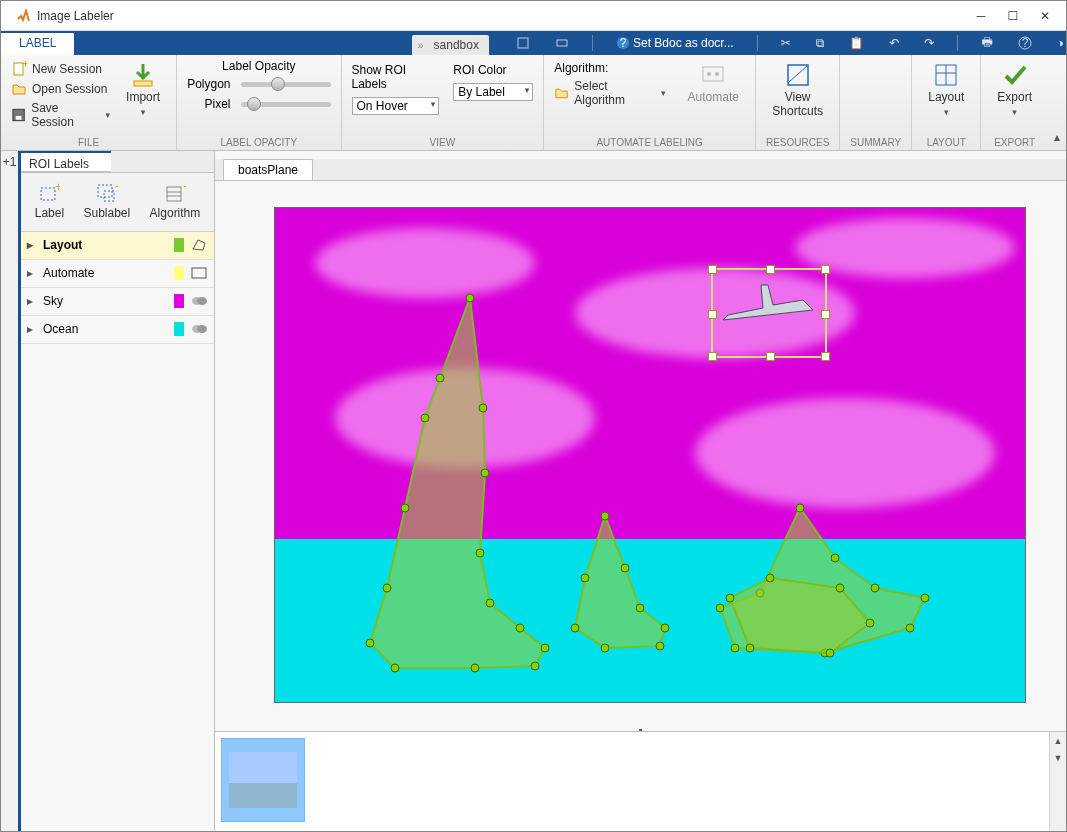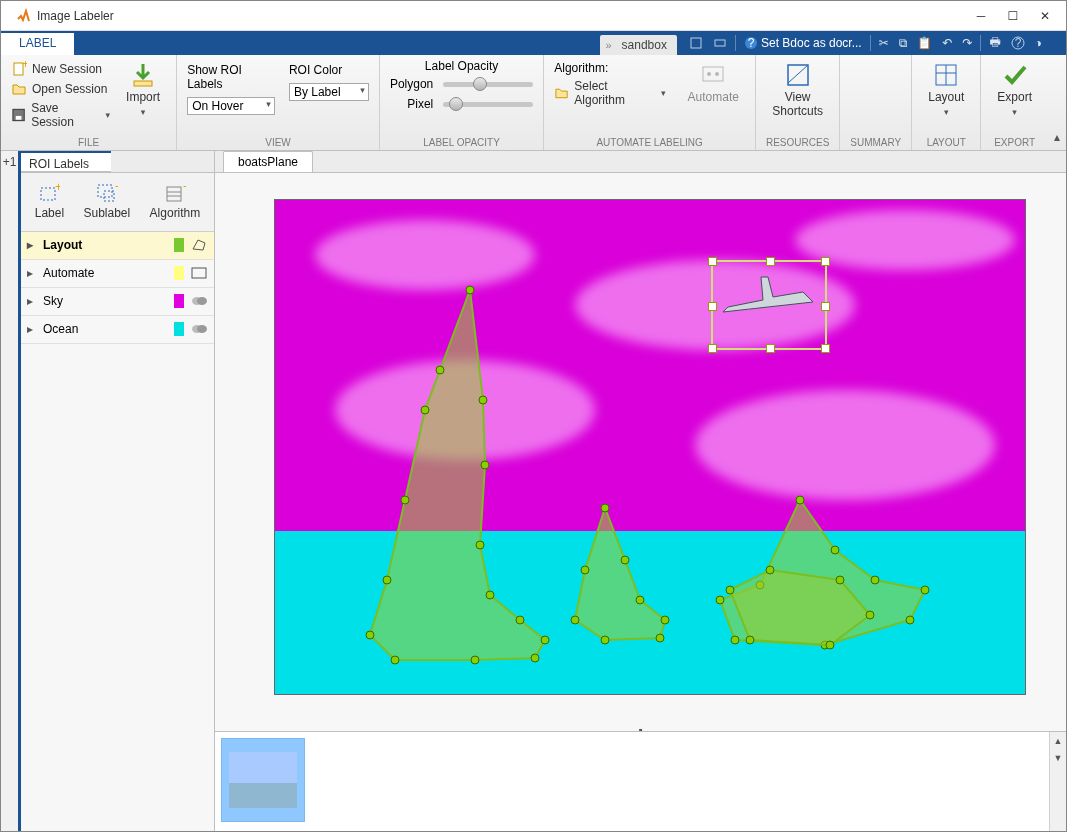--- a/index.html
+++ b/index.html
@@ -5,21 +5,21 @@
   * { box-sizing: border-box; margin: 0; padding: 0; font-family: "Segoe UI", Arial, sans-serif; font-size: 12px; }
   body { width: 1067px; height: 832px; background:#fff; overflow:hidden; border:1px solid #858585;}
   .titlebar { height:30px; background:#fff; display:flex; align-items:center; padding:0 14px; border-bottom:1px solid #ddd;}
   .titlebar .logo { width:16px; height:16px; margin-right:6px; }
   .titlebar .title { flex:1; color:#333; }
   .titlebar .winbtns { display:flex; gap:18px; }
   .titlebar .winbtn { width:14px; height:14px; display:flex; align-items:center; justify-content:center; color:#333;}
   .toolbar-row { height:24px; background:#1b5294; display:flex; align-items:stretch; }
   .tab-label { background:#fff; padding:3px 18px; font-size:12px; color:#1b5294; border-top:2px solid #1b5294; position:relative; top:0;}
   .toolbar-row .spacer { flex:1; }
-  .quickbar { display:flex; align-items:center; gap:6px; padding-right:22px;}
+  .quickbar { display:flex; align-items:center; gap:21px; padding-right:0;}
   .quickbar .sep { width:1px; height:16px; background:rgba(255,255,255,0.3);}
   .quickbar .qbtn { color:#dfe6ee; font-size:12px; display:flex; align-items:center; gap:3px; padding:0 2px;}
   .sandbox-tab { background:#e8e8e8; color:#444; padding:2px 10px 2px 22px; border-radius:2px 2px 0 0; position:relative; margin-right:4px; align-self:flex-end; height:20px; display:flex; align-items:center;}
   .sandbox-tab::before { content:"»"; position:absolute; left:6px; color:#888; font-size:11px;}
   .ribbon { height:96px; background:linear-gradient(#f8f8f8,#e9e9e9); border-bottom:1px solid #bfbfbf; display:flex; }
   .ribbon-group { border-right:1px solid #cfcfcf; padding:4px 10px 2px 10px; display:flex; flex-direction:column; position:relative;}
   .ribbon-group .gname { text-align:center; font-size:10px; color:#7a7a7a; margin-top:auto; padding-top:2px;}
   .rbtn { display:flex; align-items:center; gap:5px; padding:2px 0; color:#333;}
   .vbtn { display:flex; flex-direction:column; align-items:center; gap:2px; padding:2px 6px; color:#333; text-align:center; line-height:1.15;}
   .bigicon { width:28px; height:28px; }
@@ -36,21 +36,21 @@
   .roi-buttons { display:flex; justify-content:space-around; padding:8px 4px; border-bottom:1px solid #cfcfcf; background:#f2f2f2;}
   .roi-buttons .vbtn { font-size:11px;}
   .label-list {}
   .label-row { display:flex; align-items:center; height:28px; border-bottom:1px solid #e0e0e0; padding:0 6px; gap:6px;}
   .label-row.sel { background:#fdf8cf; font-weight:bold;}
   .label-row .arrow { color:#555; width:10px;}
   .label-row .lname { flex:1;}
   .swatch { width:10px; height:14px;}
   .shape-ic { width:18px; height:14px;}
   .canvas-area { flex:1; background:#f7f7f7; display:flex; flex-direction:column;}
-  .canvas-tabwrap { height:22px; background:#ececec; border-bottom:1px solid #bfbfbf; display:flex;}
+  .canvas-tabwrap { height:22px; background:#ececec; border-bottom:1px solid #bfbfbf; display:flex;margin-top:8px;}
   .canvas-tab { background:#fff; border:1px solid #bfbfbf; border-bottom:none; padding:3px 14px; margin-left:8px; border-radius:2px 2px 0 0;}
   .img-view { flex:1; position:relative; display:flex; align-items:flex-start; justify-content:center; padding:26px 18px 8px 36px; overflow:hidden;}
   .image-canvas { width:752px; height:496px; position:relative; background:linear-gradient(180deg,#d900d9 0%,#d900d9 67%,#00e0e8 67%,#00e0e8 100%); border:1px solid #666;}
   .cloud { position:absolute; background:rgba(255,200,255,0.55); border-radius:50%; filter:blur(6px);}
   .plane-box { position:absolute; border:2px solid #cfe07a; left:436px; top:60px; width:116px; height:90px;}
   .handle { width:9px; height:9px; background:#fff; border:1px solid #8ea000; position:absolute;}
   .poly { position:absolute; }
   .poly polygon { fill:rgba(154,205,50,0.55); stroke:#7bbf1f; stroke-width:2;}
   .pt { fill:#8ad000; stroke:#3a6b00; stroke-width:1;}
   .thumb-strip { height:100px; background:#fff; border-top:1px solid #bfbfbf; display:flex; padding:6px; gap:6px; position:relative;}
@@ -149,46 +149,46 @@
             <rect x="5" y="20" width="18" height="5" fill="#ffe39a" stroke="#c59a00"></rect>
           </svg>
         <span>Import</span>
         <span style="font-size:9px;color:#555;">▾</span>
       </div>
     </div>
     <div class="gname">FILE</div>
   </div>
 
   <div class="ribbon-group">
-    <div style="display:flex; gap:14px;">
-      <div>
-        <div style="padding:4px 0 6px 0;">Show ROI Labels</div>
-        <div class="dropdown-sel"><span>On Hover</span></div>
-      </div>
-      <div>
-        <div style="padding:4px 0 6px 0;">ROI Color</div>
-        <div class="dropdown-sel"><span>By Label</span></div>
-      </div>
-    </div>
-    <div class="gname">VIEW</div>
-  </div>
-
-  <div class="ribbon-group">
     <div style="text-align:center;">Label Opacity</div>
     <div style="display:grid; grid-template-columns:auto auto; gap:6px 10px; align-items:center; margin-top:4px;">
       <span style="text-align:right;">Polygon</span>
       <div class="slider">
           <div class="knob" style="left:30px;"></div>
         </div>
       <span style="text-align:right;">Pixel</span>
       <div class="slider">
           <div class="knob" style="left:6px;"></div>
         </div>
     </div>
     <div class="gname">LABEL OPACITY</div>
+  </div>
+
+  <div class="ribbon-group">
+    <div style="display:flex; gap:14px;">
+      <div>
+        <div style="padding:4px 0 6px 0;">Show ROI Labels</div>
+        <div class="dropdown-sel"><span>On Hover</span></div>
+      </div>
+      <div>
+        <div style="padding:4px 0 6px 0;">ROI Color</div>
+        <div class="dropdown-sel"><span>By Label</span></div>
+      </div>
+    </div>
+    <div class="gname">VIEW</div>
   </div>
 
   <div class="ribbon-group">
     <div style="display:flex; gap:16px;">
       <div>
         <div style="padding:2px 0;">Algorithm:</div>
         <div class="rbtn">
           <svg class="smicon" viewBox="0 0 16 16">
               <path d="M2 4h4l2 2h6v7H2z" fill="#ffe39a" stroke="#c59a00"></path>
             </svg>

